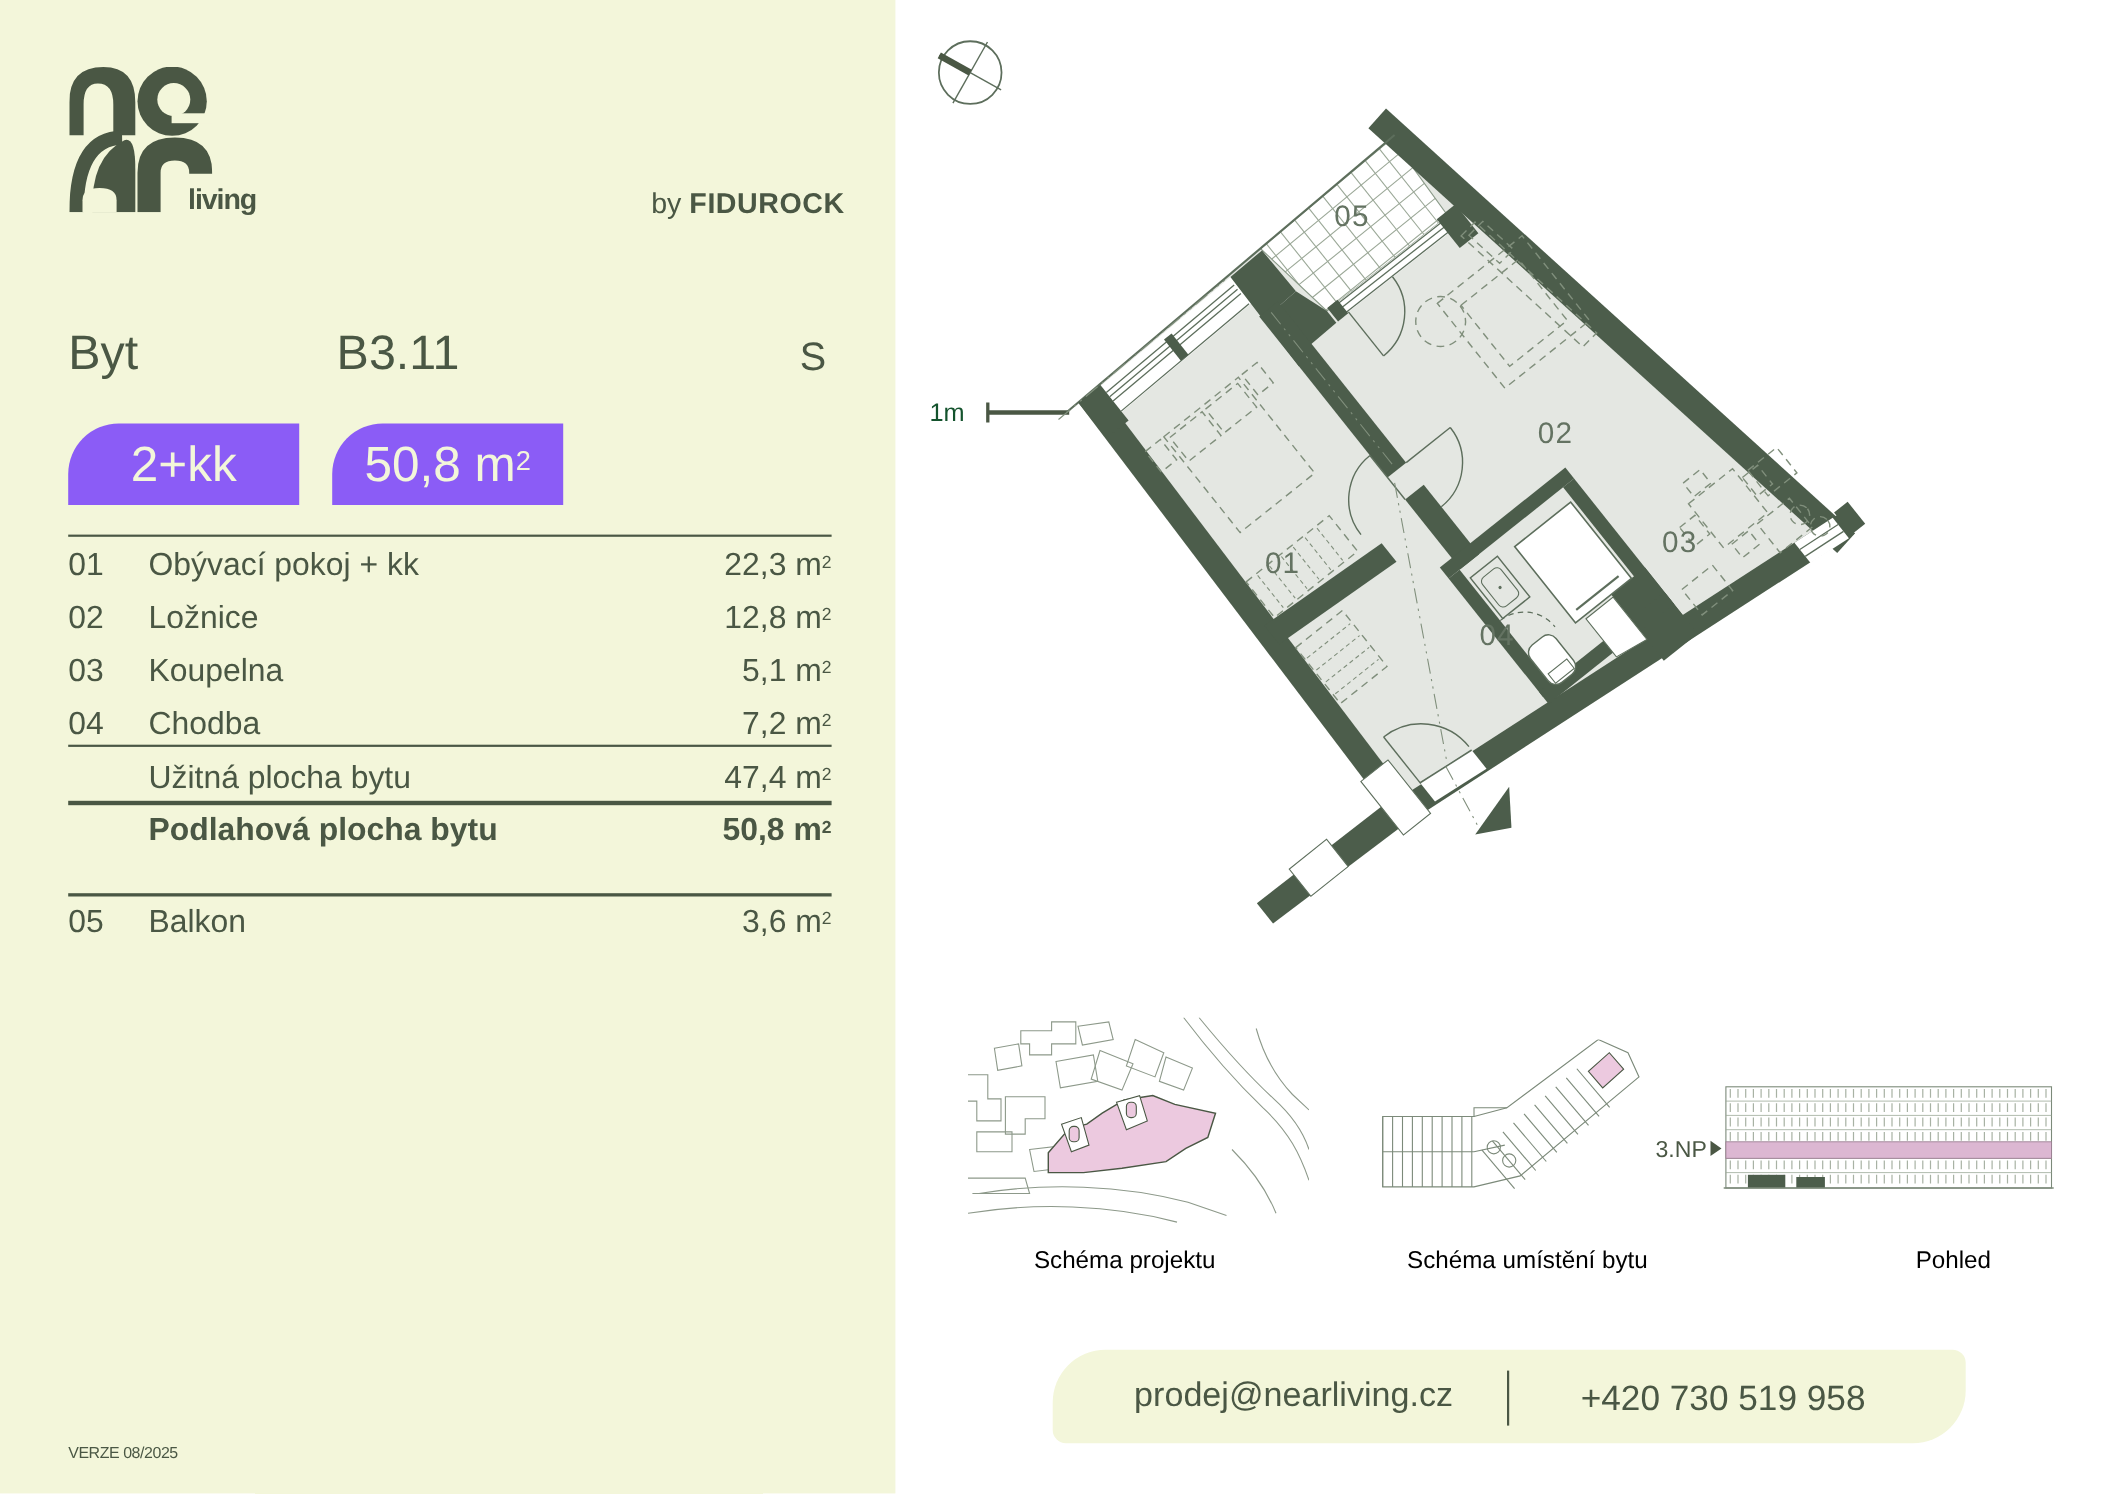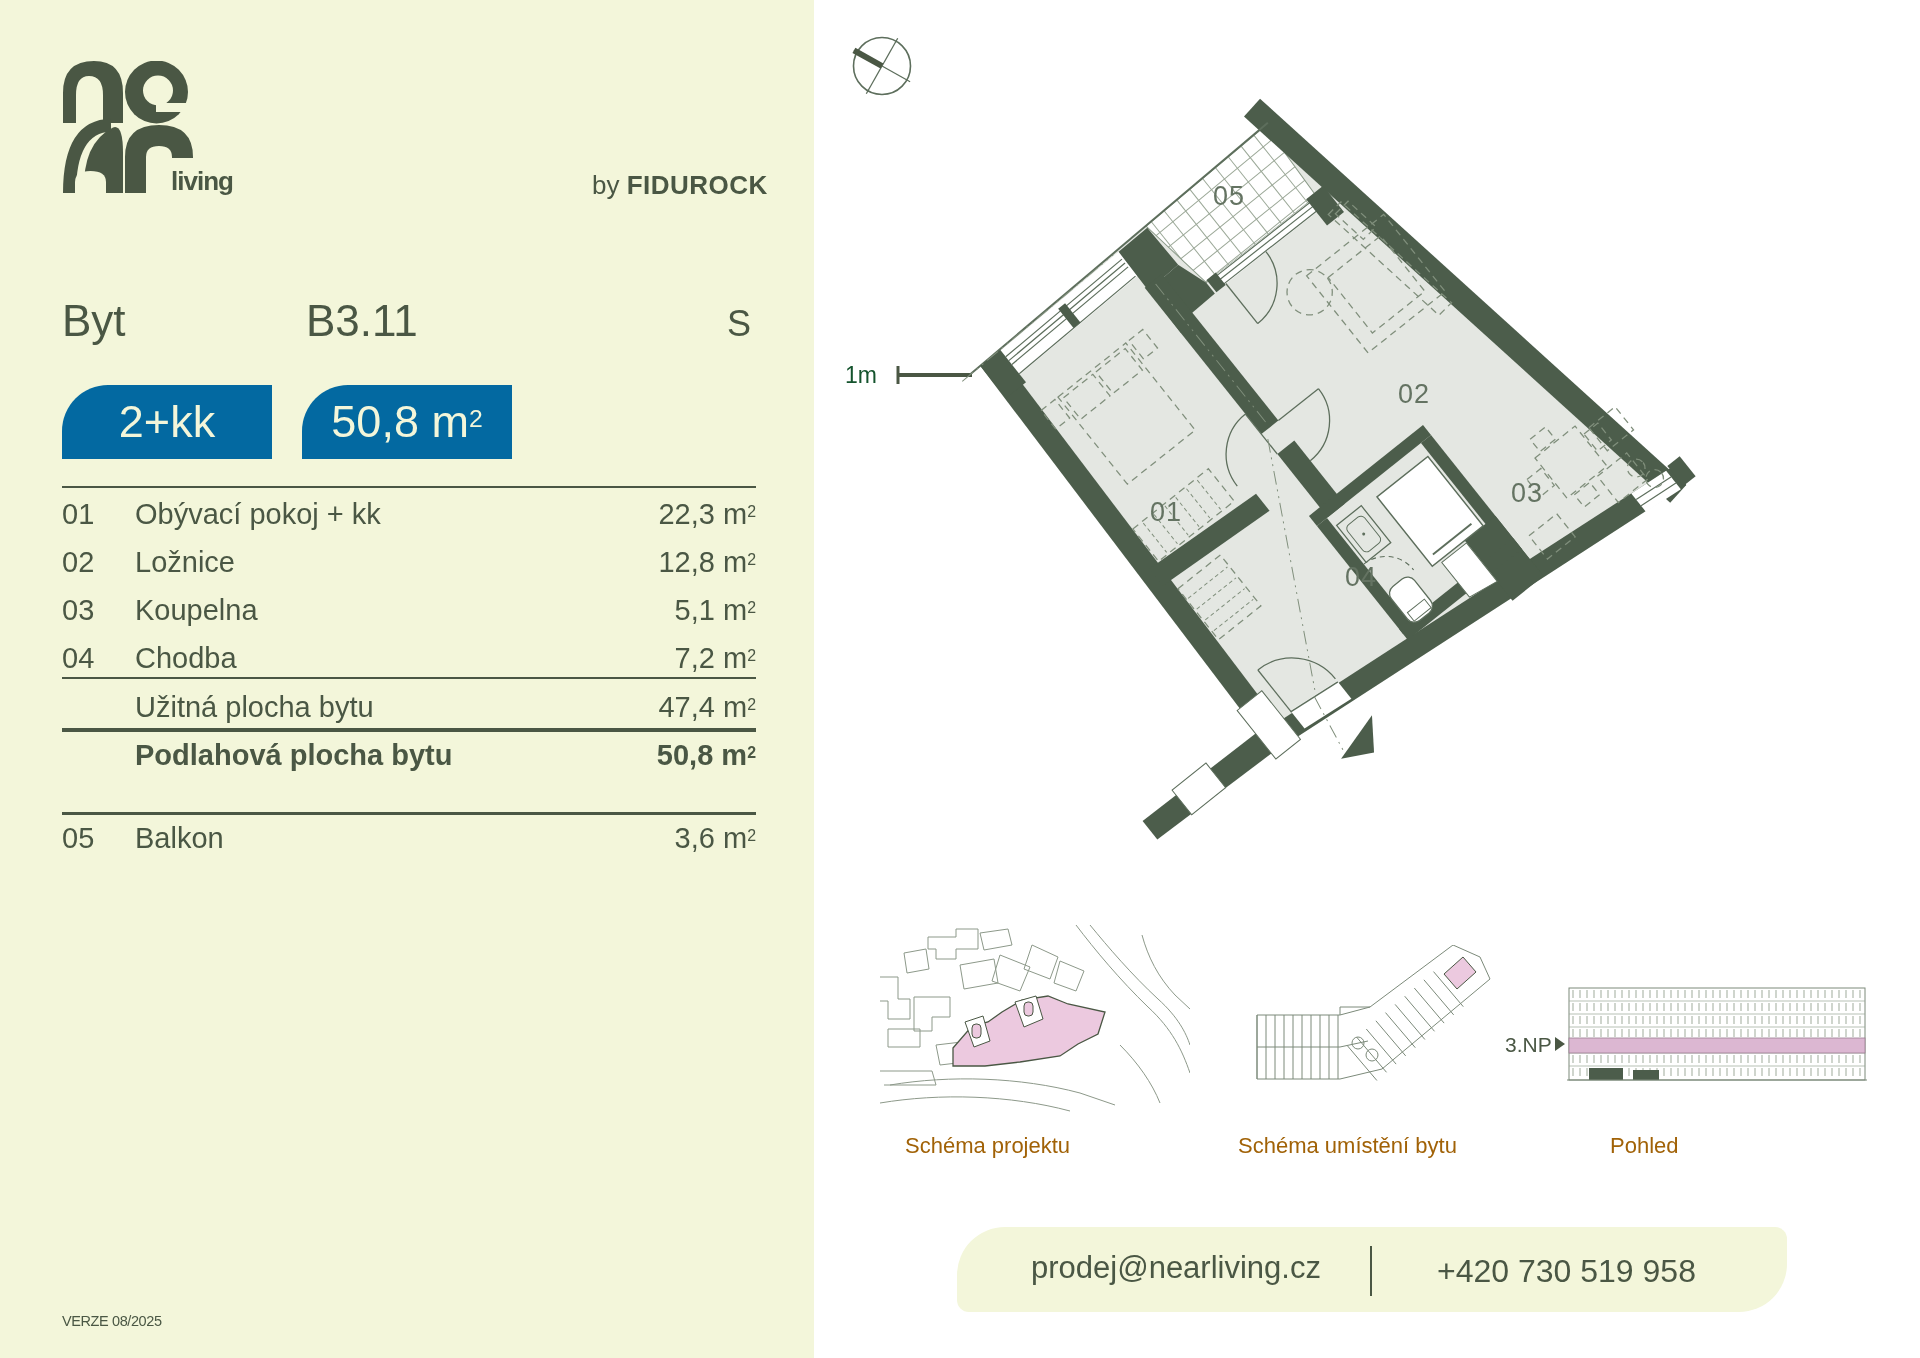--- a/index.html
+++ b/index.html
@@ -1,31 +1,31 @@
 <!DOCTYPE html>
 <html><head>
 <meta charset="utf-8">
 <style>
   * { margin:0; padding:0; box-sizing:border-box; }
   html,body { width:1920px; height:1358px; background:#ffffff; font-family:"Liberation Sans", sans-serif; }
   #page { position:relative; width:1920px; height:1358px; overflow:hidden; background:#ffffff; }
   #panel { position:absolute; left:0; top:0; width:814px; height:1358px; background:#f3f6da; }
   .abs { position:absolute; }
   .grn { color:#4a5744; }
-  .badge { position:absolute; top:385px; height:74px; background:#0369a1; border-radius:46px 0 0 0;
+  .badge { position:absolute; top:385px; height:74px; background:#8b5cf6; border-radius:46px 0 0 0;
            color:#f3f6da; font-size:45px; text-align:center; line-height:74px; }
   .trow { position:absolute; left:62px; width:694px; font-size:29px; color:#4a5744; }
   .trow .num { position:absolute; left:0; top:0; }
   .trow .nam { position:absolute; left:73px; top:0; }
   .trow .val { position:absolute; right:0; top:0; }
   .tline { position:absolute; left:62px; width:694px; background:#4a5744; }
   sup.sq { font-size:55%; position:relative; top:-0.42em; vertical-align:baseline; letter-spacing:0; }
   .dsc { position:absolute; left:62px; width:752px; font-size:14.5px; letter-spacing:-0.4px; line-height:25px; color:#4a5744; white-space:nowrap; }
   .plabel { position:absolute; font-size:27px; color:#647362; letter-spacing:1px; }
-  .slabel { position:absolute; font-size:22px; color:#a16207; text-align:left; }
+  .slabel { position:absolute; font-size:22px; color:#000000; text-align:right; }
 </style>
 </head>
 <body>
 <div id="page">
   <div id="panel"></div>
 
   <svg class="abs" style="left:63px; top:61px;" width="130" height="132" viewBox="0 0 130 132">
     <g fill="#4a5744">
       <path d="M0,62 V32 Q0,0 31,0 Q60,0 60,32 V62 H40 V34 Q40,15 26,15 Q13,15 13,34 V62 Z"></path>
       <circle cx="93.5" cy="31" r="31.5"></circle>

